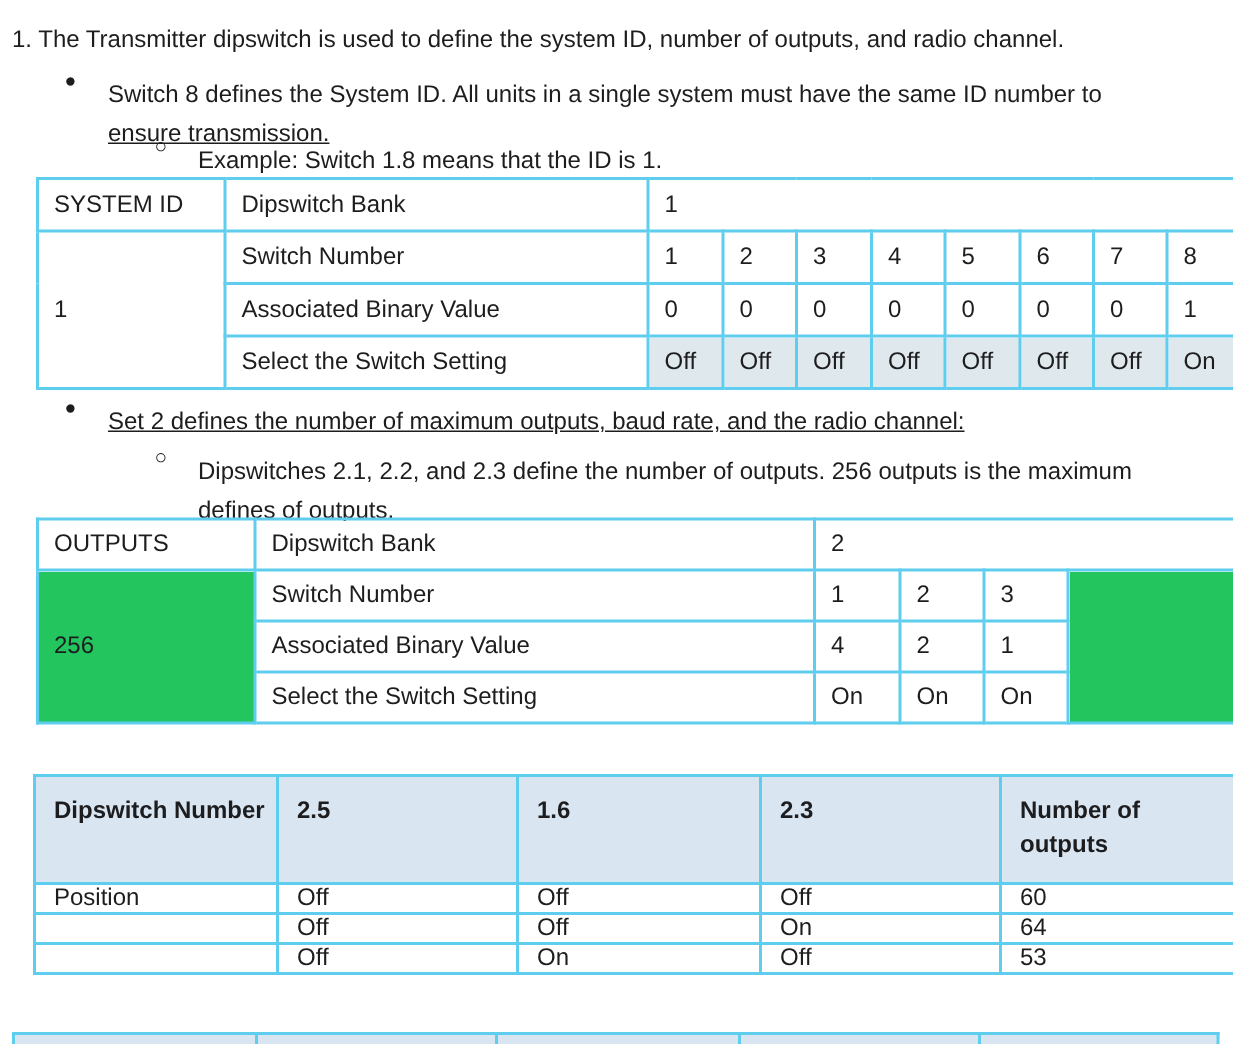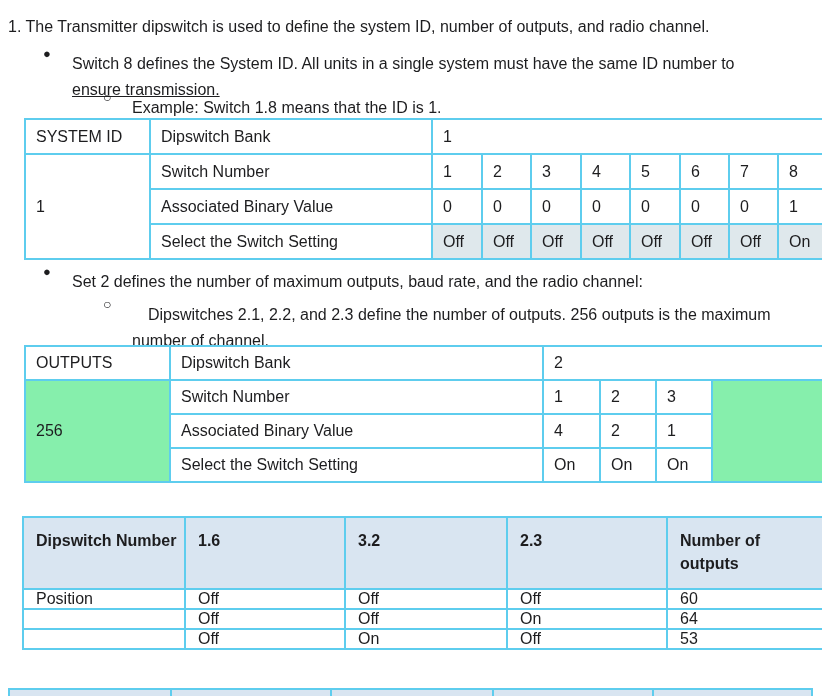--- a/index.html
+++ b/index.html
@@ -18,21 +18,21 @@
   td {
     border: 2px solid #5ecdee;
     padding: 0 4px 0 10px;
     vertical-align: middle;
     font-size: 16px;
     overflow: hidden;
     white-space: nowrap;
     background: #ffffff;
   }
   .shade-gray { background: #dfe8ec; }
-  .shade-blue { background: #86efac; }
+  .shade-blue { background: #22c55e; }
 
   .t1 { left: 10px; top: 118px; width: 802px; }
   .t1 tr { height: 35px; }
 
   .t2 { left: 10px; top: 345px; width: 802px; }
   .t2 tr { height: 34px; }
 
   .t3 { left: 8px; top: 516px; width: 805px; }
   .t3 tr.hdr { height: 72px; }
   .t3 tr.data { height: 20px; }
@@ -113,25 +113,25 @@
     <td class="shade-gray">Off</td>
     <td class="shade-gray">Off</td>
     <td class="shade-gray">Off</td>
     <td class="shade-gray">Off</td>
     <td class="shade-gray">On</td>
   </tr>
 </tbody>
   </table>
 
 <span class="bullet-dot" style="left:43px; top:264px; font-size:13px;">●</span>
-<div class="abs line" style="left:72px; top:262px;">Set 2 defines the number of maximum outputs, baud rate, and the radio channel:</div>
+<div class="abs line" style="left:72px; top:262px;text-decoration:underline;">Set 2 defines the number of maximum outputs, baud rate, and the radio channel:</div>
 
 <span class="bullet-circle" style="left:103px; top:296px;">○</span>
-<div class="abs line" style="left:148px; top:295px;">Dipswitches 2.1, 2.2, and 2.3 define the number of outputs. 256 outputs is the maximum</div>
-<div class="abs line" style="left:132px; top:321px;">number of channel.</div>
+<div class="abs line" style="left:132px; top:295px;">Dipswitches 2.1, 2.2, and 2.3 define the number of outputs. 256 outputs is the maximum</div>
+<div class="abs line" style="left:132px; top:321px;">defines of outputs.</div>
 
 <table class="t2">
   <colgroup>
     <col style="width:145px">
       <col style="width:373px">
     <col style="width:57px">
       <col style="width:56px">
       <col style="width:56px">
       <col style="width:115px">
   </colgroup>
@@ -168,22 +168,22 @@
   <colgroup>
     <col style="width:162px">
       <col style="width:160px">
       <col style="width:162px">
     <col style="width:160px">
       <col style="width:161px">
   </colgroup>
   <tbody>
       <tr class="hdr">
     <td>Dipswitch Number</td>
+    <td>2.5</td>
     <td>1.6</td>
-    <td>3.2</td>
     <td>2.3</td>
     <td>Number of outputs</td>
   </tr>
   <tr class="data">
     <td>Position</td>
     <td>Off</td>
     <td>Off</td>
     <td>Off</td>
     <td>60</td>
   </tr>

